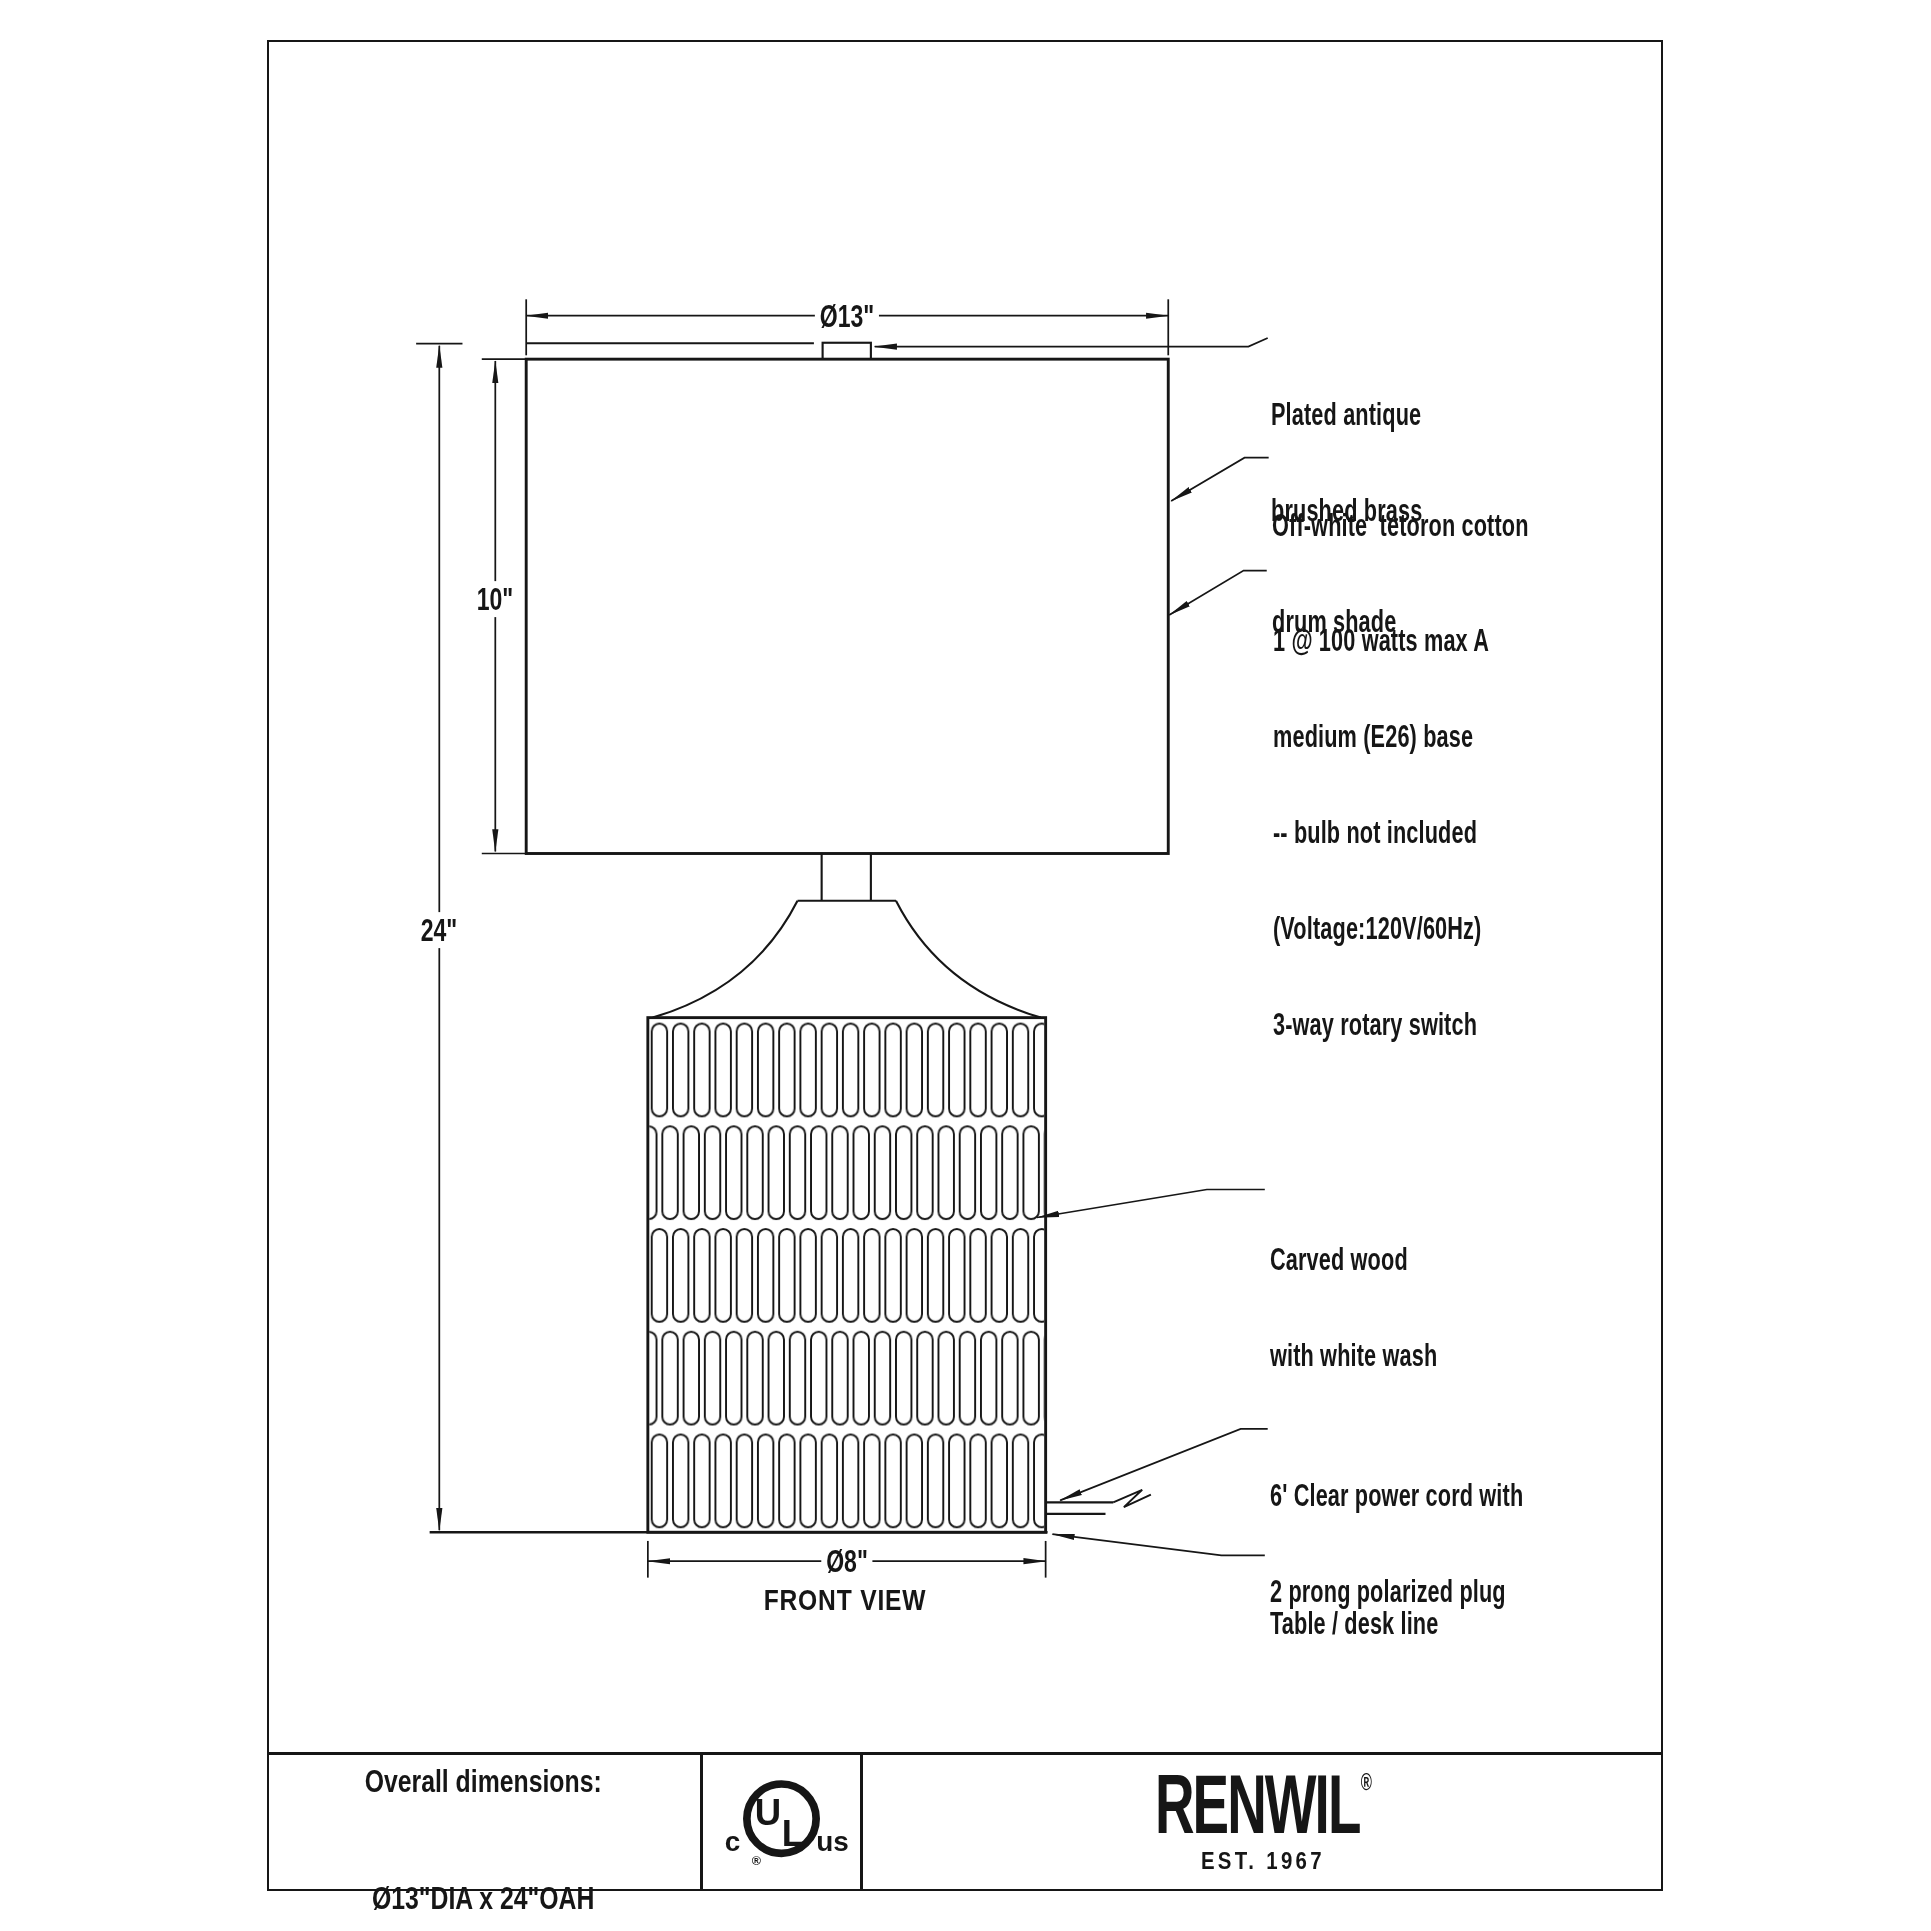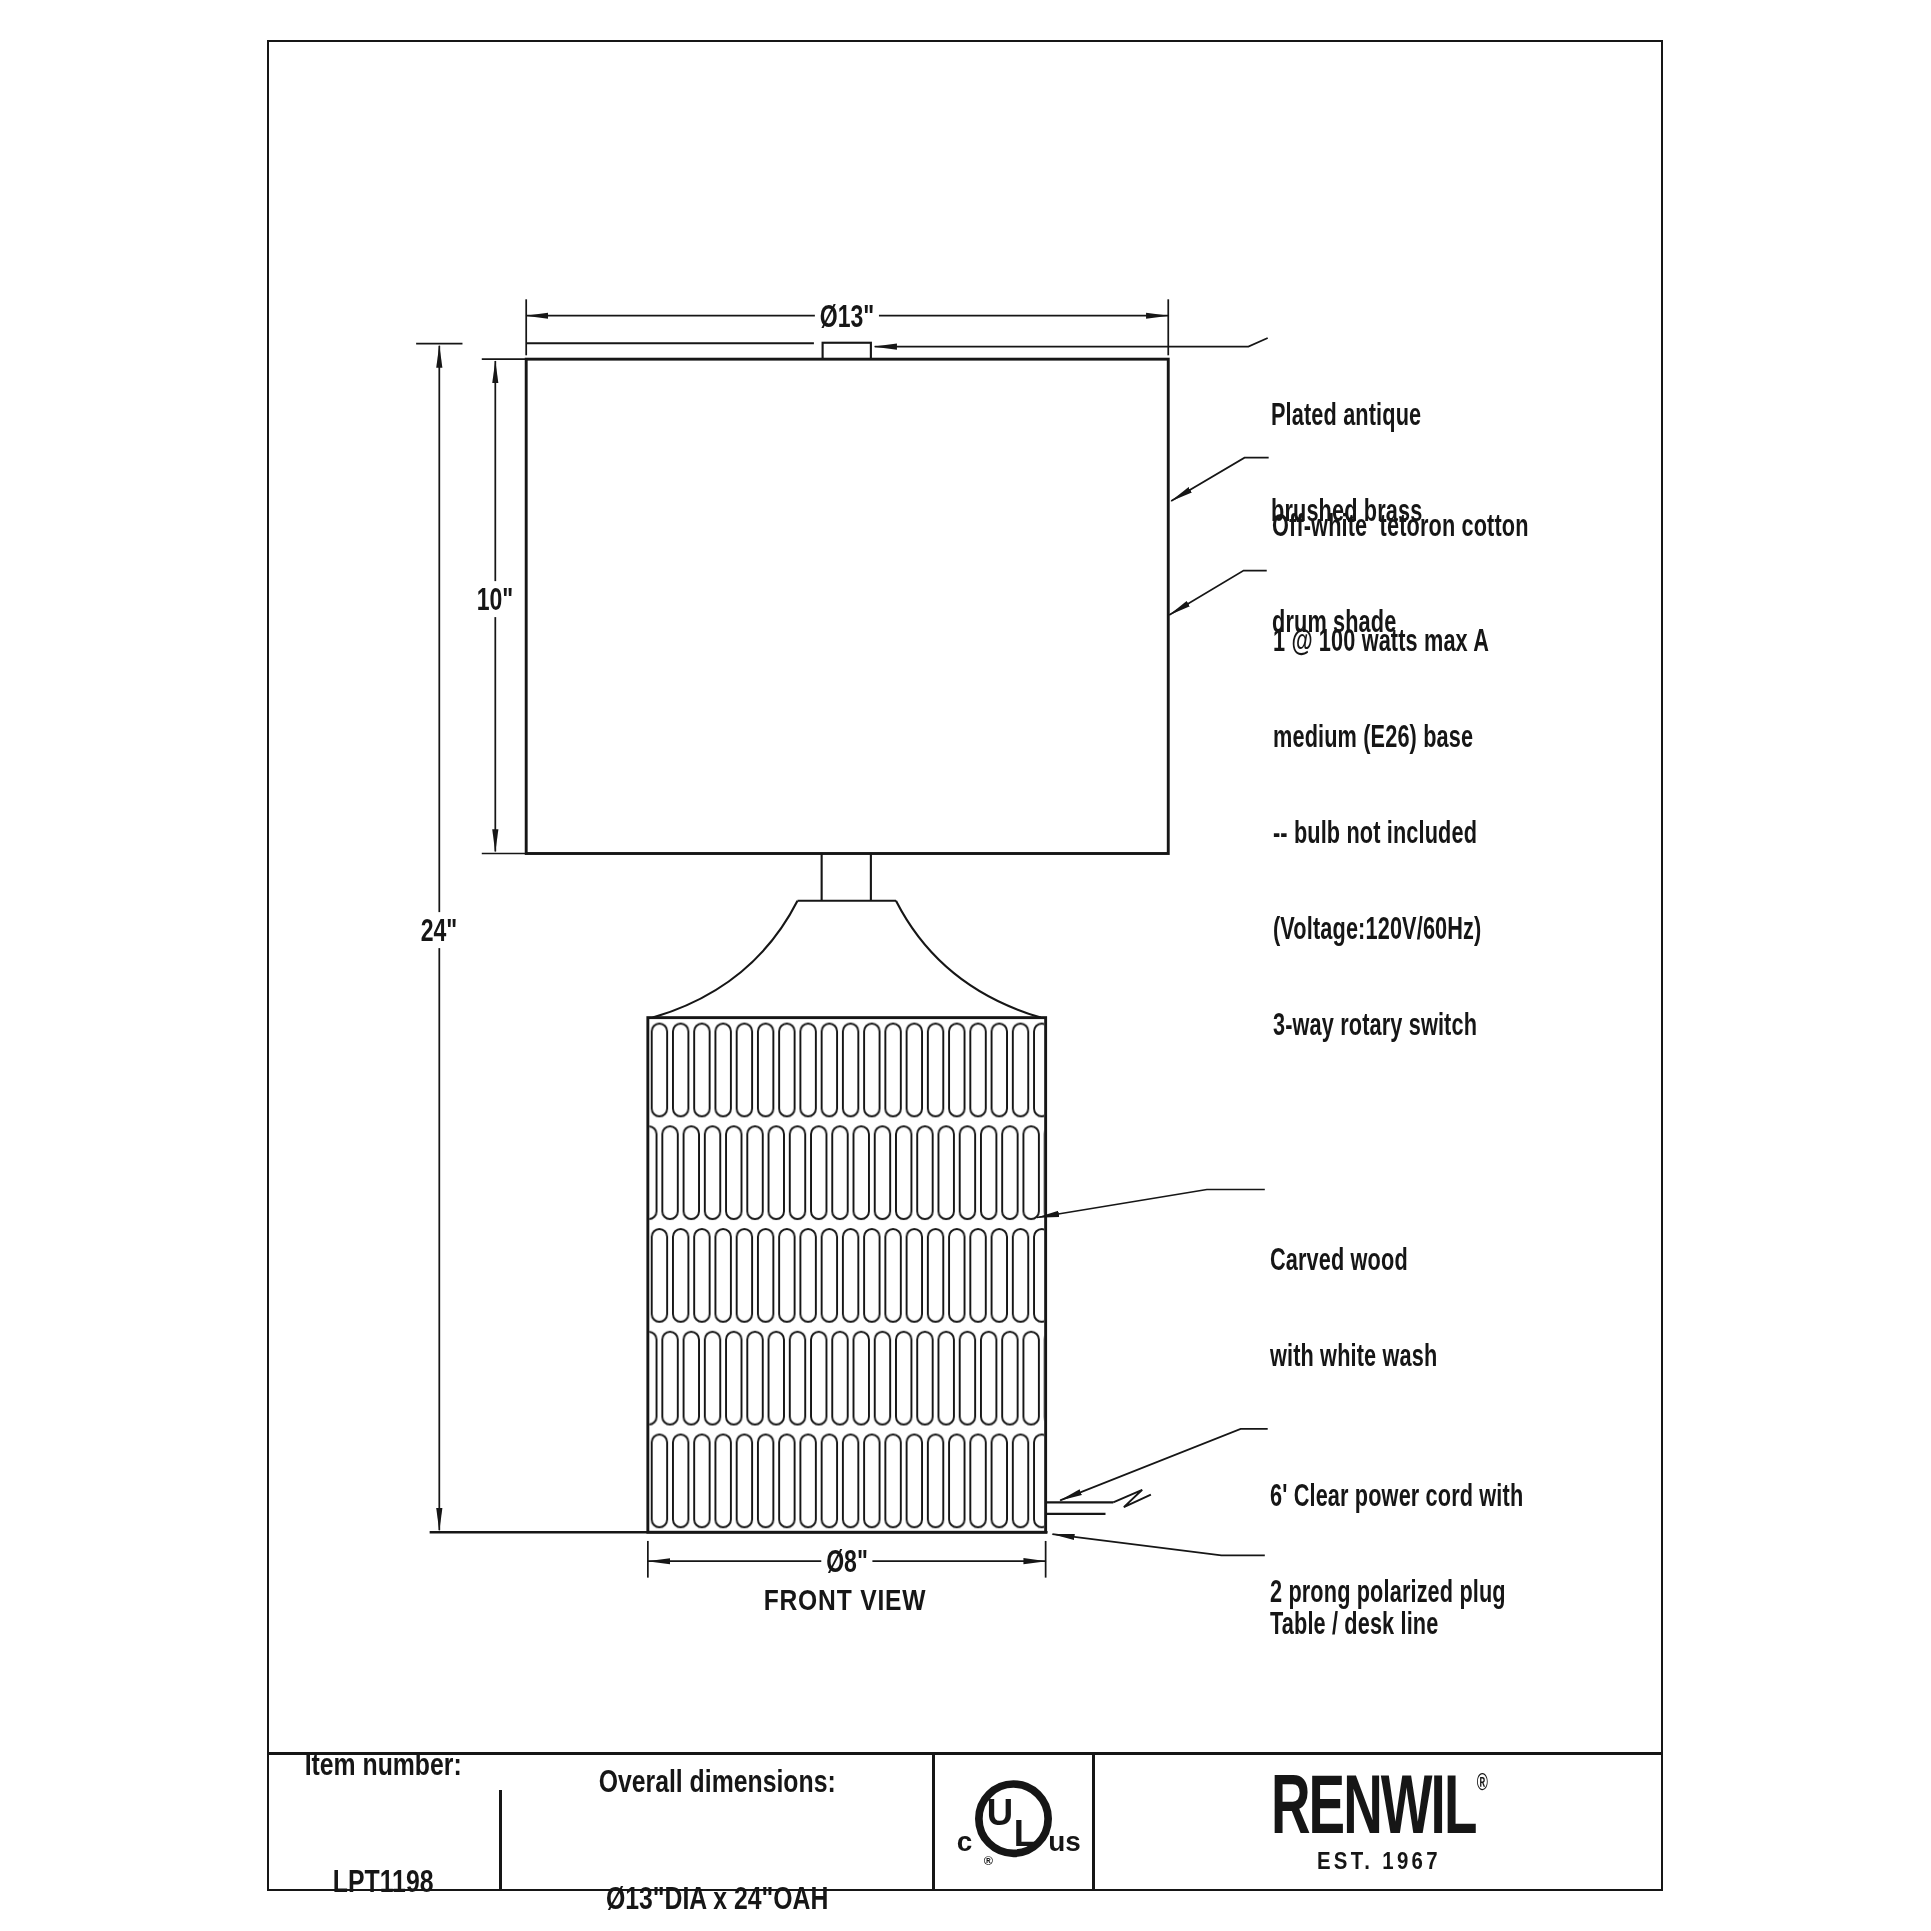--- a/index.html
+++ b/index.html
@@ -140,26 +140,20 @@
   </div>
   <div class="ann" style="left:1270px;top:1416px;">
     <span>6' Clear power cord with</span>
     <span>2 prong polarized plug</span>
   </div>
   <div class="ann" style="left:1270px;top:1544px;">
     <span>Table / desk line</span>
   </div>
 
   <div class="titleblock">
-    <div class="tb-cell c1">
-      <div class="tb-text">
-        <span style="display:block">Item number:</span>
-        <span style="display:block">LPT1198</span>
-      </div>
-    </div>
     <div class="tb-cell c3">
       <div class="tb-text">
         <span style="display:block">Overall dimensions:</span>
         <span style="display:block">Ø13"DIA x 24"OAH</span>
       </div>
     </div>
     <div class="tb-cell c4">
       <svg width="145" height="127" viewBox="0 0 150 132">
         <circle cx="75" cy="62" r="36" fill="none" stroke="#161616" stroke-width="8"></circle>
         <text x="61" y="69" font-family="Liberation Sans, sans-serif" font-size="38" font-weight="bold" text-anchor="middle" fill="#161616">U</text>

